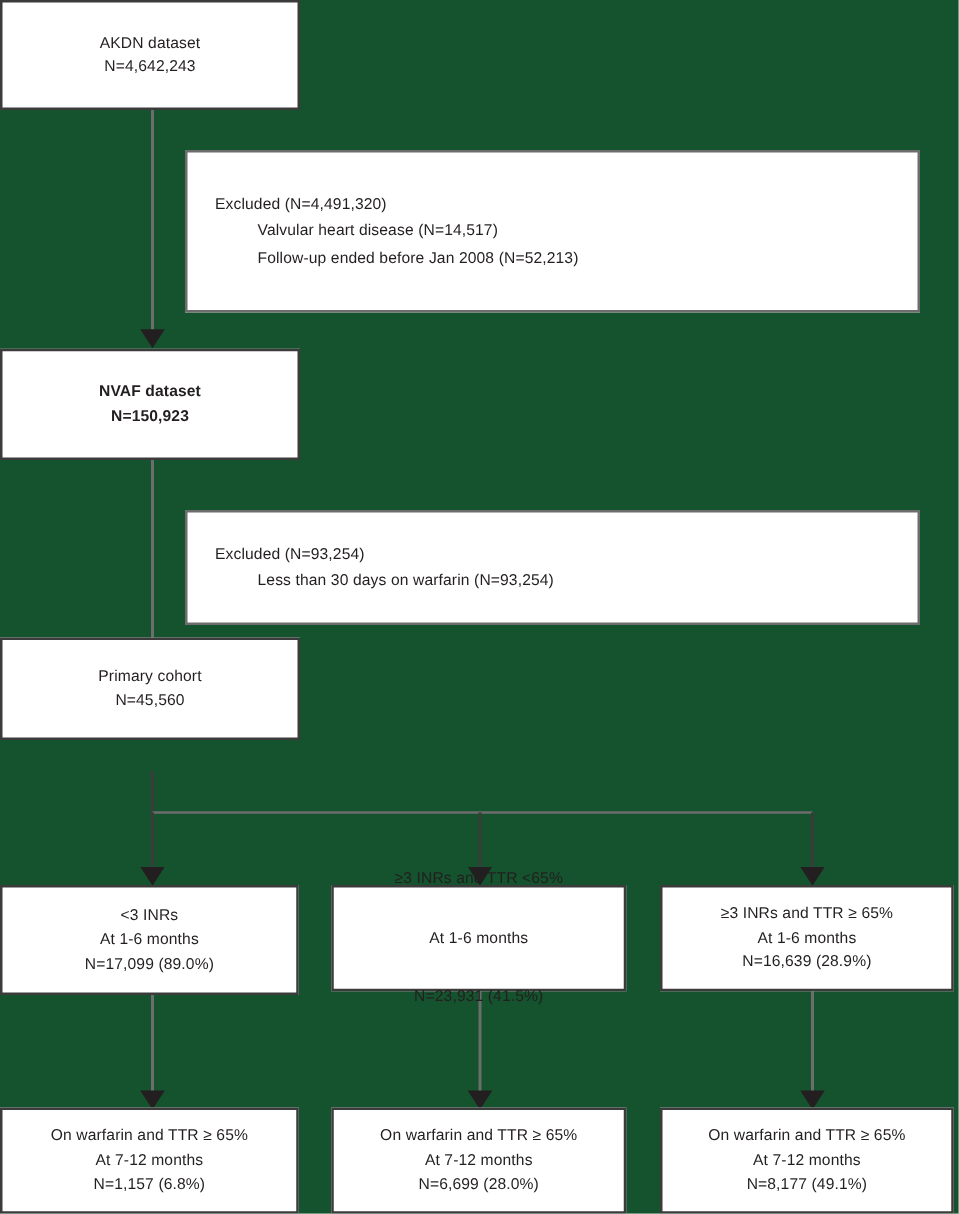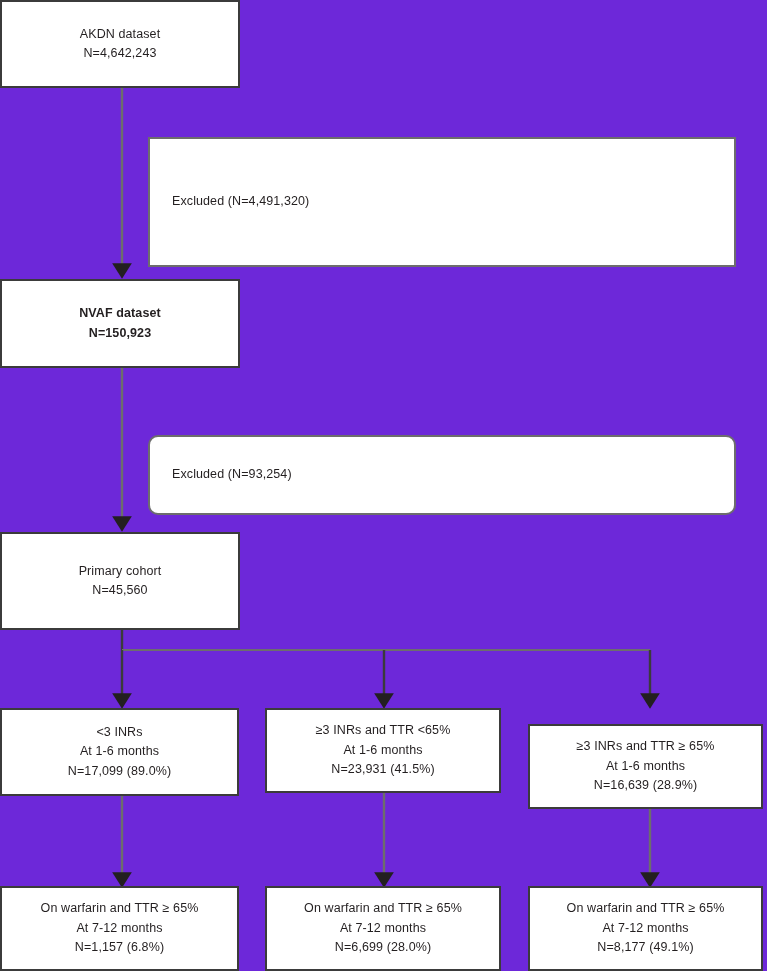--- a/index.html
+++ b/index.html
@@ -8,21 +8,21 @@
     background: #ffffff;
   }
   body {
     font-family: "Liberation Sans", sans-serif;
     color: #231f20;
   }
   #flowchart {
     position: relative;
     width: 767px;
     height: 971px;
-    background: #6d28d9;
+    background: #14532d;
     overflow: hidden;
   }
   .node {
     position: absolute;
     box-sizing: border-box;
     border: 2px solid #3b3b3b;
     background: #ffffff;
     display: flex;
     flex-direction: column;
     align-items: center;
@@ -45,21 +45,20 @@
     display: flex;
     flex-direction: column;
     align-items: flex-start;
     justify-content: center;
     text-align: left;
     font-size: 12.5px;
     line-height: 1.72;
     color: #231f20;
     padding-left: 22px;
     letter-spacing: 0.1px;
-    margin-top: 17px;
   }
   .excl-node .line {
     display: block;
     white-space: nowrap;
   }
   .excl-node .line.indent {
     padding-left: 34px;
   }
   .connectors {
     position: absolute;
@@ -97,49 +96,52 @@
     <line x1="650" y1="793" x2="650" y2="880" stroke="#6d6d6d" stroke-width="2.4" marker-end="url(#arrowhead)"></line>
   </svg>
 
   <div class="node" style="left:0px; top:0px; width:240px; height:88px;">
     <span class="line">AKDN dataset</span>
     <span class="line">N=4,642,243</span>
   </div>
 
   <div class="excl-node" style="left:148px; top:120px; width:588px; height:130px;">
     <span class="line">Excluded (N=4,491,320)</span>
+    <span class="line indent">Valvular heart disease (N=14,517)</span>
+    <span class="line indent">Follow-up ended before Jan 2008 (N=52,213)</span>
   </div>
 
   <div class="node" style="left:0px; top:279px; width:240px; height:89px;font-weight:bold;">
     <span class="line">NVAF dataset</span>
     <span class="line">N=150,923</span>
   </div>
 
-  <div class="excl-node" style="left:148px; top:418px; width:588px; height:80px;border-radius:10px;">
+  <div class="excl-node" style="left:148px; top:408px; width:588px; height:92px;">
     <span class="line">Excluded (N=93,254)</span>
+    <span class="line indent">Less than 30 days on warfarin (N=93,254)</span>
   </div>
 
-  <div class="node" style="left:0px; top:532px; width:240px; height:98px;align-items:center;">
+  <div class="node" style="left:0px; top:510px; width:240px; height:82px;align-items:center;">
     <span class="line">Primary cohort</span>
     <span class="line">N=45,560</span>
   </div>
 
   <div class="node" style="left:0px; top:708px; width:239px; height:88px;">
     <span class="line">&lt;3 INRs</span>
     <span class="line">At 1-6 months</span>
     <span class="line">N=17,099 (89.0%)</span>
   </div>
 
-  <div class="node" style="left:265px; top:708px; width:236px; height:85px;">
+  <div class="node" style="left:265px; top:708px; width:236px; height:85px;gap:28px;">
     <span class="line">≥3 INRs and TTR &lt;65%</span>
     <span class="line">At 1-6 months</span>
     <span class="line">N=23,931 (41.5%)</span>
   </div>
 
-  <div class="node" style="left:528px; top:708px; width:235px; height:85px;margin-top:16px;">
+  <div class="node" style="left:528px; top:708px; width:235px; height:85px;">
     <span class="line">≥3 INRs and TTR ≥ 65%</span>
     <span class="line">At 1-6 months</span>
     <span class="line">N=16,639 (28.9%)</span>
   </div>
 
   <div class="node" style="left:0px; top:886px; width:239px; height:85px;">
     <span class="line">On warfarin and TTR ≥ 65%</span>
     <span class="line">At 7-12 months</span>
     <span class="line">N=1,157 (6.8%)</span>
   </div>

